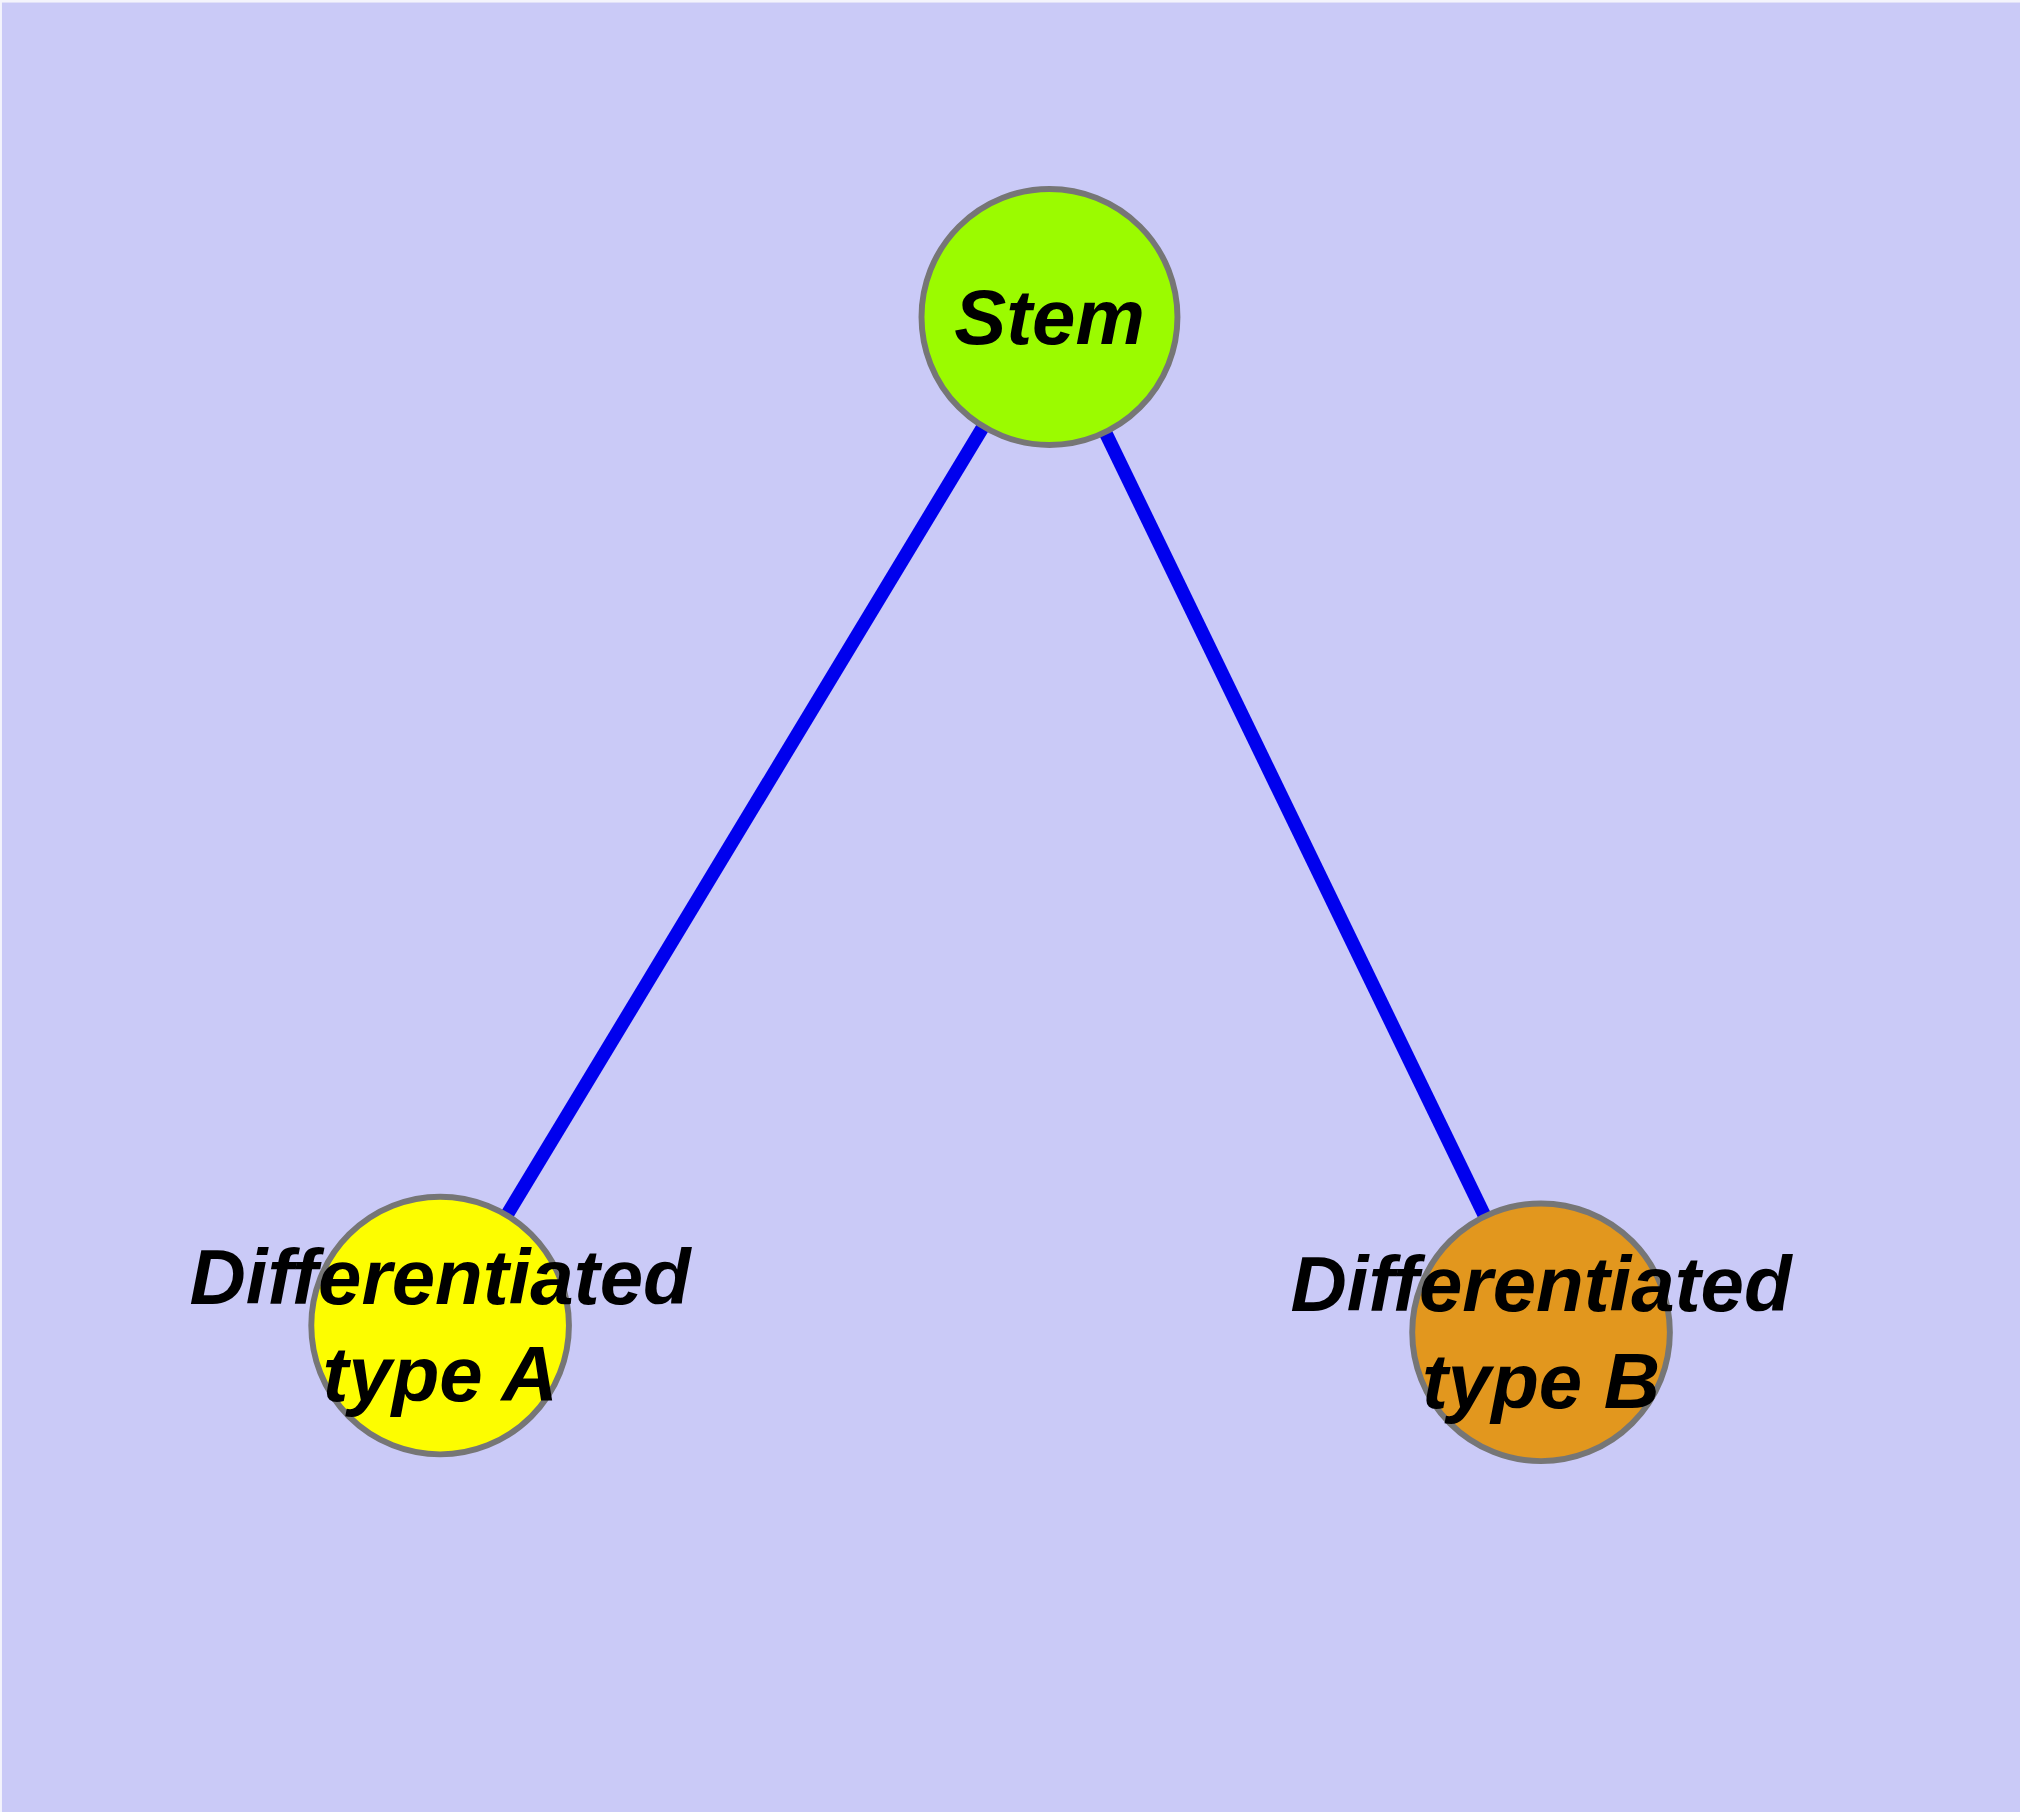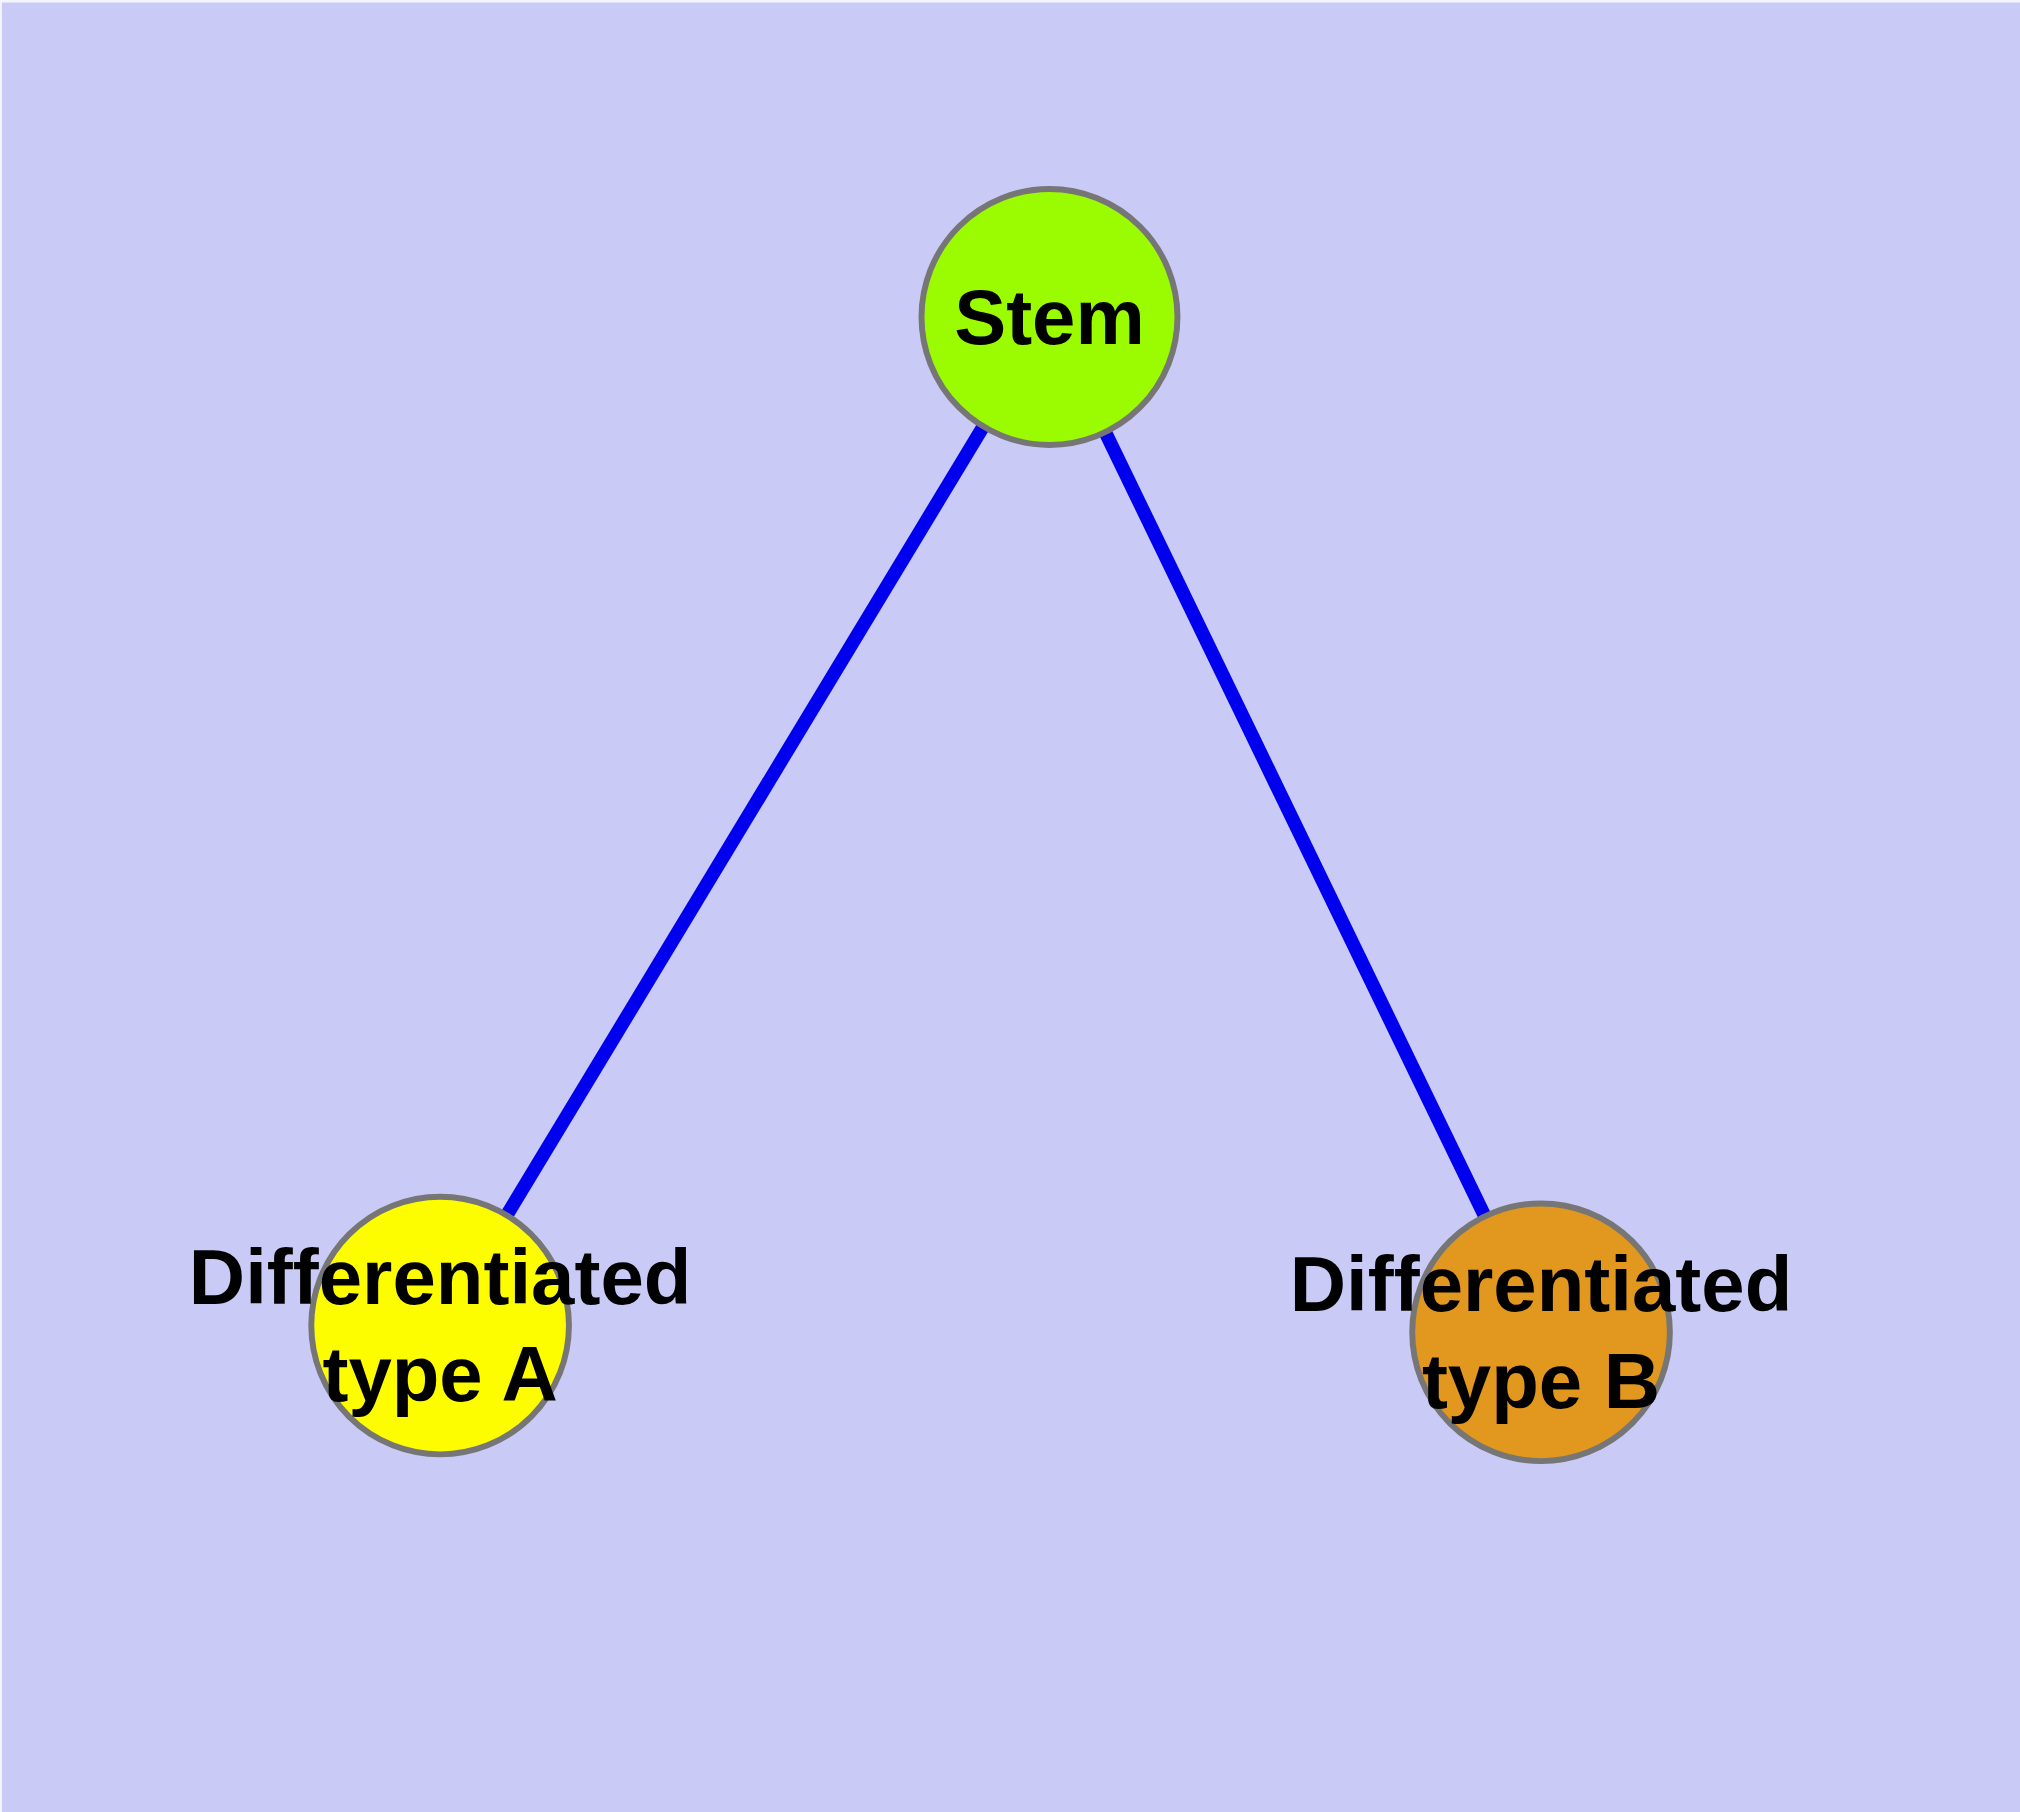--- a/index.html
+++ b/index.html
@@ -12,20 +12,21 @@
     overflow: hidden;
     background: #f4f4fc;
     font-family: "Liberation Sans", sans-serif;
   }
   .canvas-wrap {
     position: absolute;
     left: 0;
     top: 0;
     width: 2021px;
     height: 1340px;
+    font-style: italic;
   }
   svg {
     display: block;
     width: 2021px;
     height: 1812px;
   }
   svg text {
     font-family: "Liberation Sans", sans-serif;
     user-select: none;
   }

